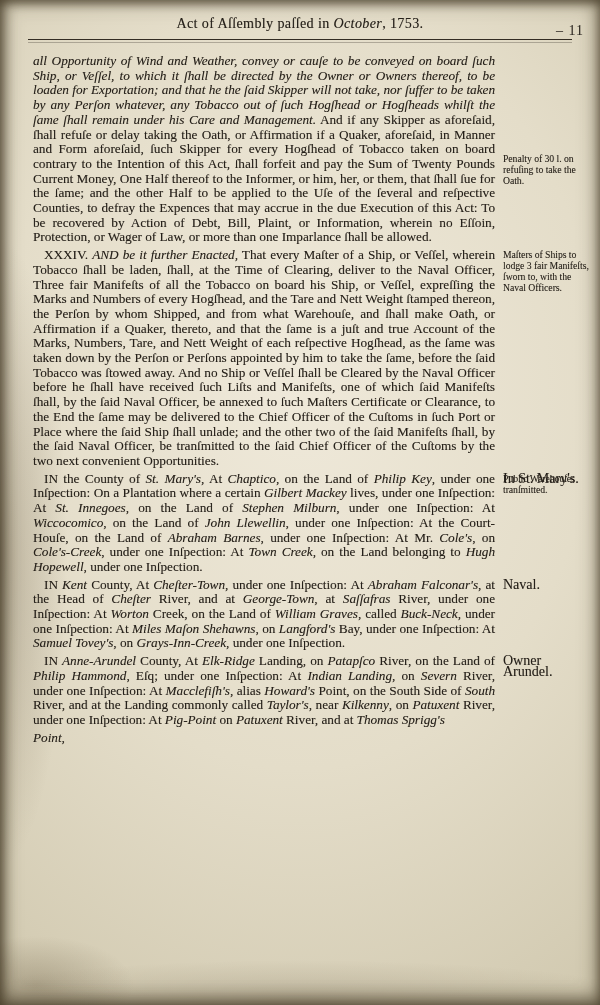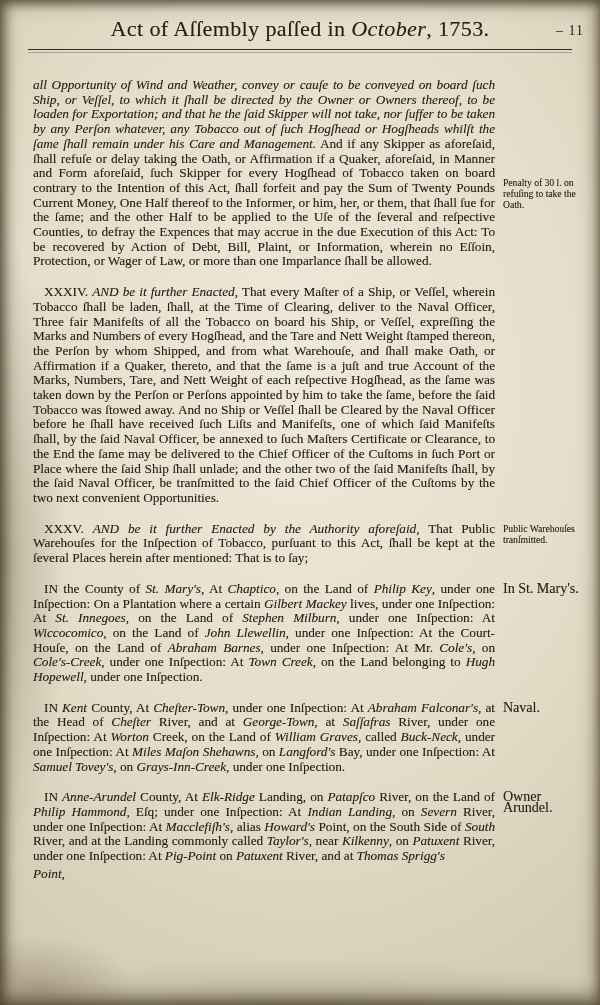--- a/index.html
+++ b/index.html
@@ -16,40 +16,40 @@
       radial-gradient(ellipse 500px 60px at 50% 100%, rgba(80,65,40,.22), transparent 75%),
       radial-gradient(ellipse 90% 70% at 50% 38%, #efe9da 0%, #e4ddc9 55%, #d2cab1 100%);
     box-shadow:
       inset 0 0 22px rgba(55,45,25,.45),
       inset 5px 0 12px rgba(55,45,25,.35),
       inset 0 -7px 16px rgba(55,45,25,.40),
       inset 0 4px 9px rgba(55,45,25,.45);
   }
   .header{position:relative;padding-top:16px;}
   .title{
-    text-align:center;font-size:22px;letter-spacing:.4px;
+    text-align:center;font-size:14px;letter-spacing:.4px;
     text-shadow:.3px .3px .6px rgba(46,36,22,.35);
   }
   .pagenum{
     position:absolute;right:16px;top:23px;font-size:14px;letter-spacing:1px;
   }
   .rule{
     margin:7px 28px 0 28px;height:2px;
     border-top:1.4px solid #332c23;
     border-bottom:1px solid rgba(51,44,35,.30);
   }
   .content{
     position:relative;
     padding:9px 0 0 33px;
     font-size:13.2px;line-height:14.7px;
     text-align:justify;
     text-shadow:.3px .3px .6px rgba(46,36,22,.30);
   }
   .para-row{position:relative;width:562px;}
-  .para{width:462px;margin:16px 0 3px 0;}
+  .para{width:462px;margin:2px 0 3px 0;}
   .para.indent{text-indent:11px;}
   .it{font-style:italic;}
   .note{
     position:absolute;left:470px;top:2px;width:86px;
     font-size:9.6px;line-height:10.9px;text-align:left;
   }
   .note.offset1{top:100px;}
   .note.italic-note{font-size:14px;}
   .catchword{
     width:462px;text-align:left;padding-right:28px;box-sizing:border-box;
@@ -69,24 +69,24 @@
 
   <div class="content">
 
     <div class="para-row">
       <p class="para"><span class="it">all Opportunity of Wind and Weather, convey or cauſe to be conveyed on board ſuch Ship, or Veſſel, to which it ſhall be directed by the Owner or Owners thereof, to be loaden for Exportation; and that he the ſaid Skipper will not take, nor ſuffer to be taken by any Perſon whatever, any Tobacco out of ſuch Hogſhead or Hogſheads whilſt the ſame ſhall remain under his Care and Management.</span><span>  And if any Skipper as aforeſaid, ſhall refuſe or delay taking the Oath, or Affirmation if a Quaker, aforeſaid, in Manner and Form aforeſaid, ſuch Skipper for every Hogſhead of Tobacco taken on board contrary to the Intention of this Act, ſhall forfeit and pay the Sum of Twenty Pounds Current Money, One Half thereof to the Informer, or him, her, or them, that ſhall ſue for the ſame; and the other Half to be applied to the Uſe of the ſeveral and reſpective Counties, to defray the Expences that may accrue in the due Execution of this Act: To be recovered by Action of Debt, Bill, Plaint, or Information, wherein no Eſſoin, Protection, or Wager of Law, or more than one Imparlance ſhall be allowed.</span></p>
       <div class="note offset1">Penalty of 30 l. on refuſing to take the Oath.</div>
     </div>
 
     <div class="para-row">
       <p class="para indent"><span>XXXIV. </span><span class="it">AND be it further Enacted,</span><span> That every Maſter of a Ship, or Veſſel, wherein Tobacco ſhall be laden, ſhall, at the Time of Clearing, deliver to the Naval Officer, Three fair Manifeſts of all the Tobacco on board his Ship, or Veſſel, expreſſing the Marks and Numbers of every Hogſhead, and the Tare and Nett Weight ſtamped thereon, the Perſon by whom Shipped, and from what Warehouſe, and ſhall make Oath, or Affirmation if a Quaker, thereto, and that the ſame is a juſt and true Account of the Marks, Numbers, Tare, and Nett Weight of each reſpective Hogſhead, as the ſame was taken down by the Perſon or Perſons appointed by him to take the ſame, before the ſaid Tobacco was ſtowed away.  And no Ship or Veſſel ſhall be Cleared by the Naval Officer before he ſhall have received ſuch Liſts and Manifeſts, one of which ſaid Manifeſts ſhall, by the ſaid Naval Officer, be annexed to ſuch Maſters Certificate or Clearance, to the End the ſame may be delivered to the Chief Officer of the Cuſtoms in ſuch Port or Place where the ſaid Ship ſhall unlade; and the other two of the ſaid Manifeſts ſhall, by the ſaid Naval Officer, be tranſmitted to the ſaid Chief Officer of the Cuſtoms by the two next convenient Opportunities.</span></p>
+      <div class="note">Maſters of Ships to lodge 3 fair Manifeſts, ſworn to, with the Naval Officers.</div>
     </div>
 
     <div class="para-row">
-      <p class="para indent"><span>XXXV. </span><span class="it">AND be it further Enacted by the Authority aforeſaid,</span><span> That Public Warehouſes for the Inſpection of Tobacco, purſuant to this Act, ſhall be kept at the ſeveral Places herein after mentioned: That is to ſay;</span></p>
       <div class="note">Public Warehouſes tranſmitted.</div>
     </div>
 
     <div class="para-row">
       <p class="para indent"><span>IN the County of </span><span class="it">St. Mary's</span><span>, At </span><span class="it">Chaptico</span><span>, on the Land of </span><span class="it">Philip Key</span><span>, under one Inſpection: On a Plantation where a certain </span><span class="it">Gilbert Mackey</span><span> lives, under one Inſpection: At </span><span class="it">St. Innegoes</span><span>, on the Land of </span><span class="it">Stephen Milburn</span><span>, under one Inſpection: At </span><span class="it">Wiccocomico</span><span>, on the Land of </span><span class="it">John Llewellin</span><span>, under one Inſpection: At the Court-Houſe, on the Land of </span><span class="it">Abraham Barnes</span><span>, under one Inſpection: At Mr. </span><span class="it">Cole's</span><span>, on </span><span class="it">Cole's-Creek</span><span>, under one Inſpection: At </span><span class="it">Town Creek</span><span>, on the Land belonging to </span><span class="it">Hugh Hopewell</span><span>, under one Inſpection.</span></p>
       <div class="note italic-note">In St. Mary's.</div>
     </div>
 
     <div class="para-row">
       <p class="para indent"><span>IN </span><span class="it">Kent</span><span> County, At </span><span class="it">Cheſter-Town</span><span>, under one Inſpection: At </span><span class="it">Abraham Falconar's</span><span>, at the Head of </span><span class="it">Cheſter</span><span> River, and at </span><span class="it">George-Town</span><span>, at </span><span class="it">Saſſafras</span><span> River, under one Inſpection: At </span><span class="it">Worton</span><span> Creek, on the Land of </span><span class="it">William Graves</span><span>, called </span><span class="it">Buck-Neck</span><span>, under one Inſpection: At </span><span class="it">Miles Maſon Shehawns</span><span>, on </span><span class="it">Langford's</span><span> Bay, under one Inſpection: At </span><span class="it">Samuel Tovey's</span><span>, on </span><span class="it">Grays-Inn-Creek</span><span>, under one Inſpection.</span></p>

